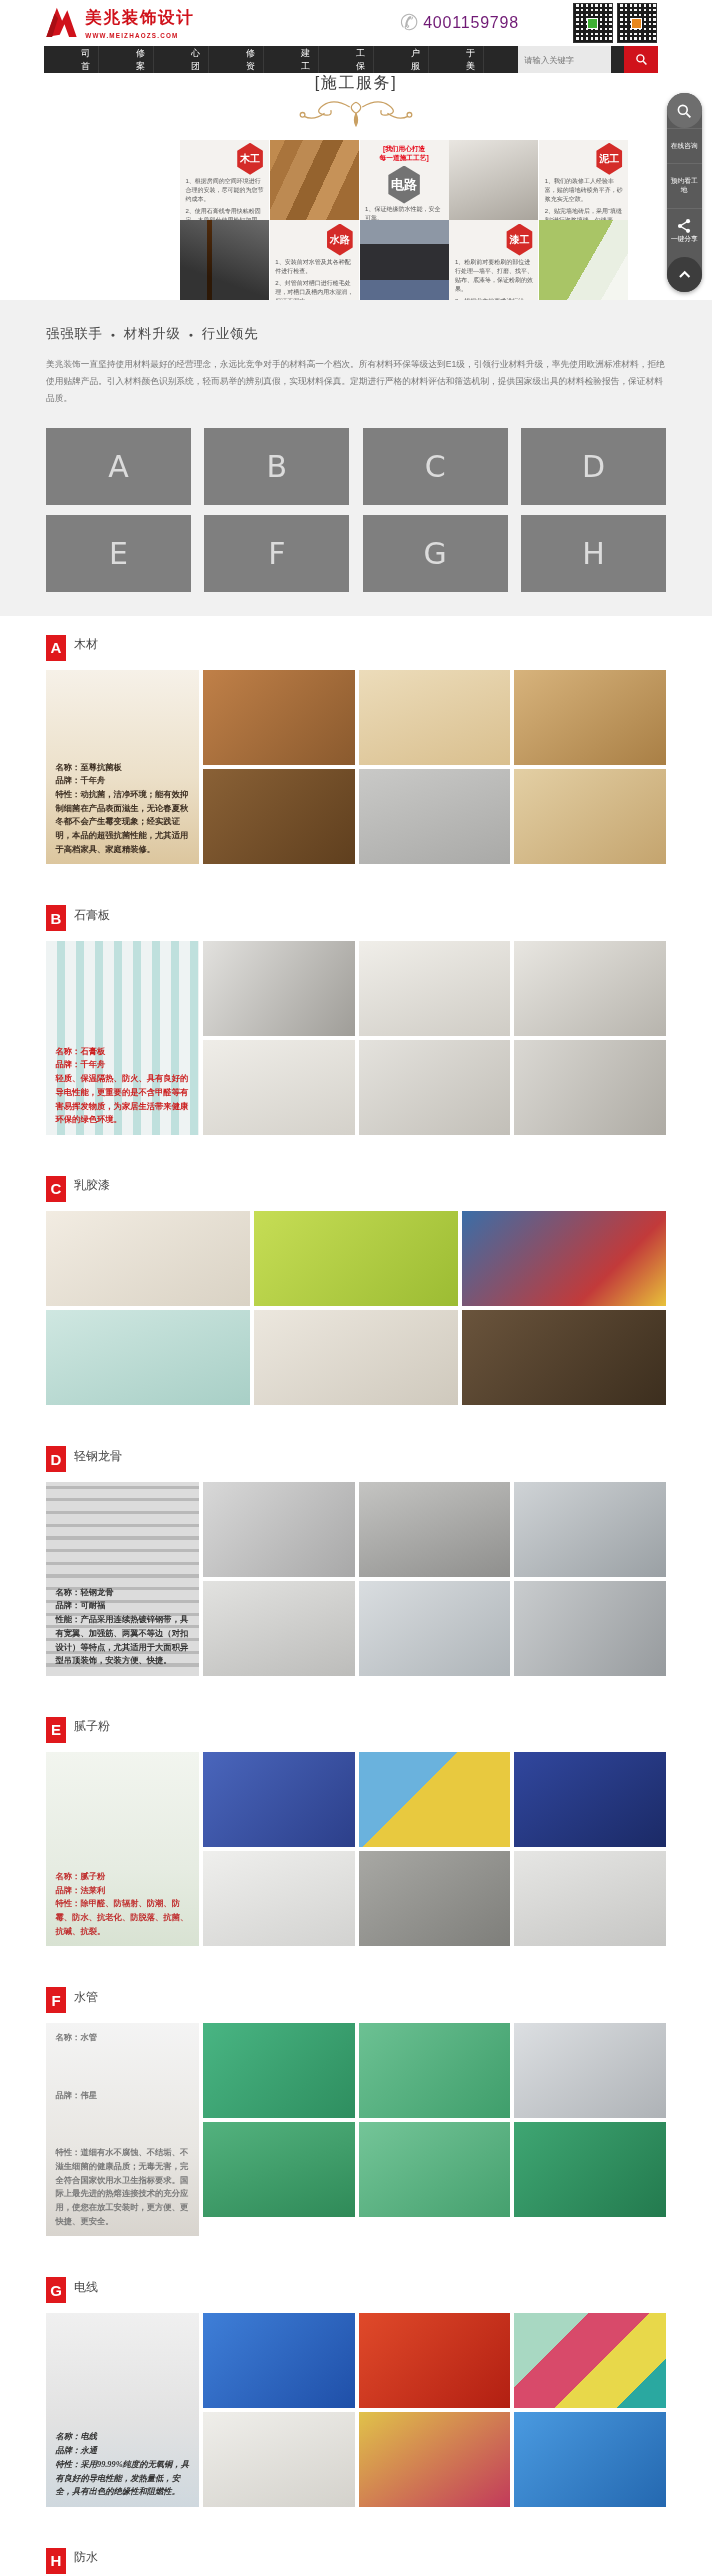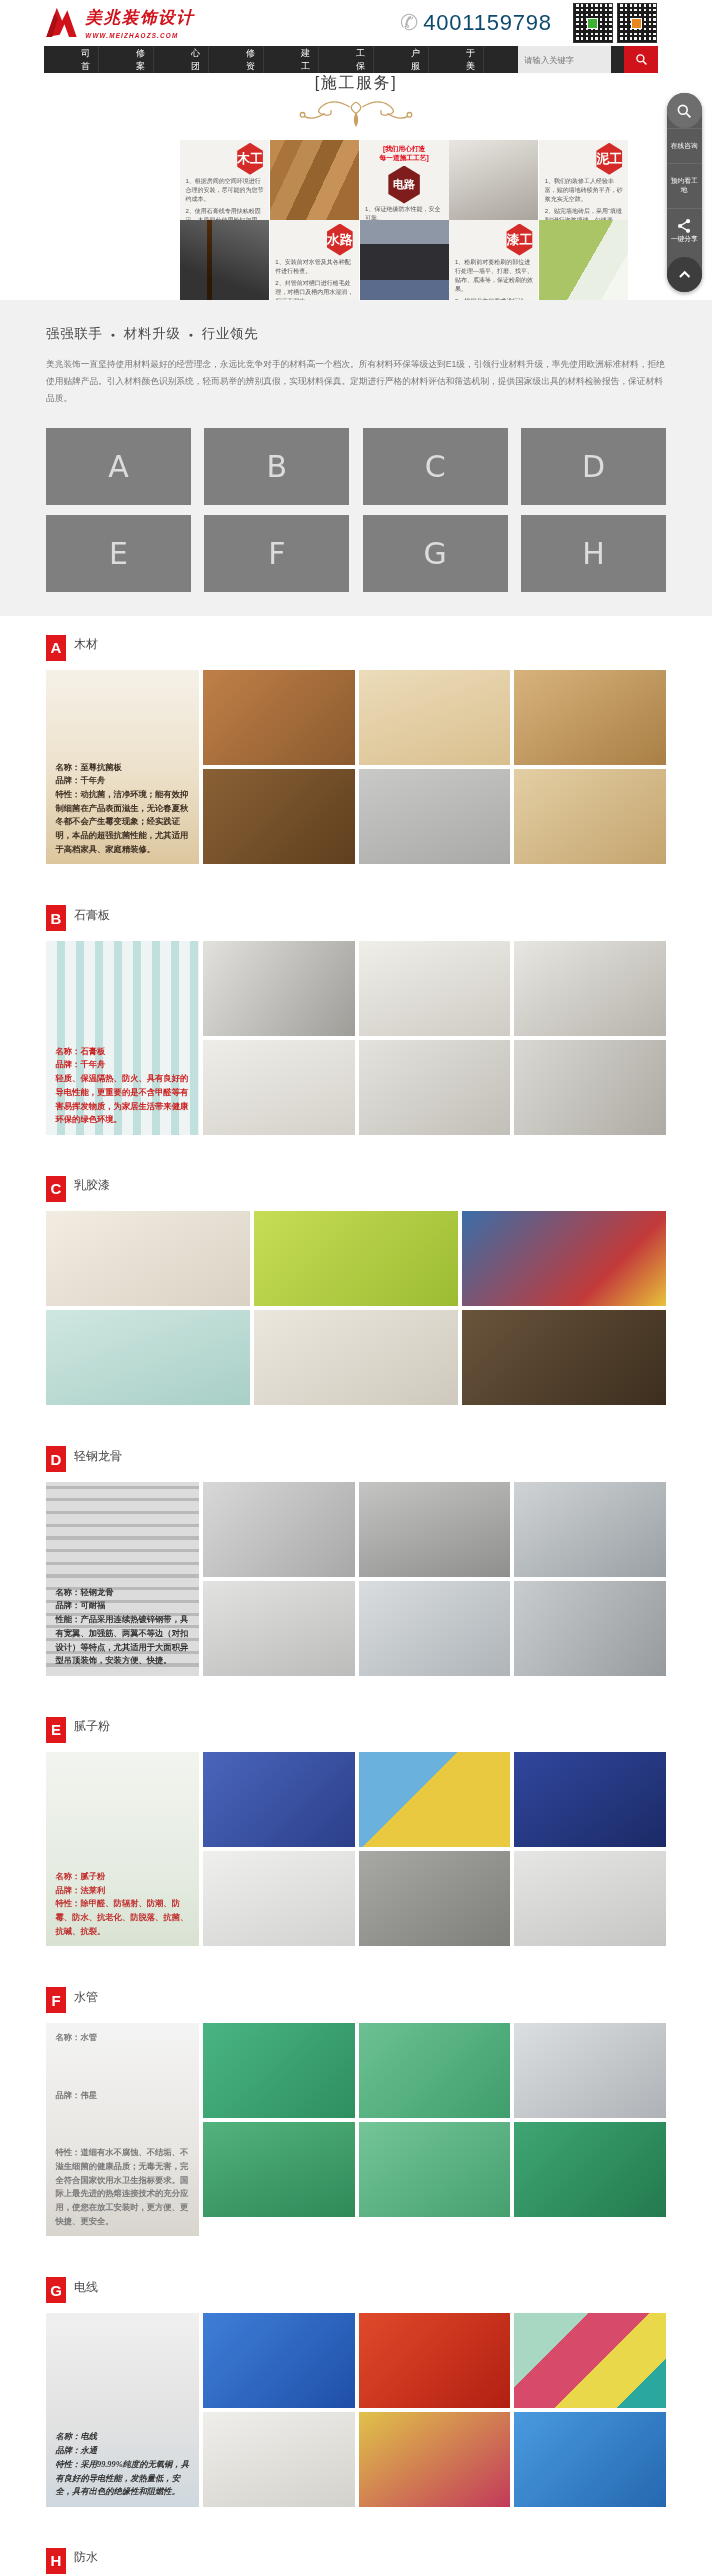--- a/index.html
+++ b/index.html
@@ -1,28 +1,28 @@
 <!DOCTYPE html>
 <html style="font-size:12.7px"><head>
 <meta charset="utf-8">
 <style>
   * { margin:0; padding:0; box-sizing:border-box; }
   html,body { background:#ffffff; }
   body { width:712px; margin:0 auto; font-family:"Liberation Sans","DejaVu Sans",sans-serif; position:relative; }
 
   
   .top-bar { height:46px; background:#fff; position:relative; }
-  .logo-group { position:absolute; left:44px; top:4.7px; display:flex; align-items:center; cursor:pointer;font-style:italic; }
+  .logo-group { position:absolute; left:44px; top:4.7px; display:flex; align-items:center; cursor:pointer; }
   .logo-m { width:35px; height:36px; }
   .logo-txt { margin-left:6.3px; }
   .logo-title { color:#d0121b; font-size:16.6px; font-weight:bold; letter-spacing:1.6px; font-family:"Liberation Serif","DejaVu Serif",serif; }
   .logo-sub { color:#d0121b; font-size:6.3px; letter-spacing:1.2px; margin-top:3.2px; font-weight:bold; }
   .phone-group { position:absolute; left:400px; top:9.5px; display:flex; align-items:center; }
   .phone-ico { font-size:22px; color:#b3b3b3; margin-right:4.7px; }
-  .phone-num { font-size:22px; color:#0c4a6e; letter-spacing:0.8px; }
+  .phone-num { font-size:16px; color:#701a75; letter-spacing:0.8px; }
   .qr-group { position:absolute; right:55px; top:3.2px; display:flex; gap:4px; }
   .qr { width:40px; height:40px; border:0.8px solid #333; position:relative;
         background-image:repeating-linear-gradient(0deg,#1b1b1b 0 2.4px,transparent 2.4px 4.7px),
                          repeating-linear-gradient(90deg,#1b1b1b 0 2.4px,#f5f5f5 2.4px 4.7px); }
   .qr-center { position:absolute; left:13.4px; top:13.4px; width:11px; height:11px; border:1.6px solid #fff; }
   .qr-center.green { background:#3eb134; } .qr-center.orange { background:#e8881d; }
 
   
   .navbar { margin-left:44px; width:614px; height:27px; background:#272727; display:flex; }
   .nav-item { width:55px; color:#fff; font-size:9px; display:flex; align-items:center; justify-content:center;
@@ -31,29 +31,29 @@
   .search-input { width:93px; height:27px; border:0; background:#e9e9e9; font-size:8.3px; padding:0 6.3px; color:#666; outline:none; }
   .search-btn { width:34px; height:27px; background:#d0121b; border:0; cursor:pointer; display:flex; align-items:center; justify-content:center; }
 
   
   .hero { background:#fff; }
   .hero-title { text-align:center; font-size:16px; color:#3c3c3c; font-weight:normal; letter-spacing:1.6px; }
   .flourish { display:block; margin:1.6px auto 11px; }
   .banner { width:450px; margin-left:180px; display:grid; grid-template-columns:repeat(5,89px); grid-auto-rows:80px; gap:0.8px; }
   .cell { position:relative; overflow:hidden; }
   .cell.txt { background:#f4f2ef; padding:4.7px 5.5px; }
-  .hex { width:28.5px; height:32px; background:#d42b28; color:#fff; font-size:13px; font-weight:bold;
+  .hex { width:28.5px; height:32px; background:#d42b28; color:#fff; font-size:10px; font-weight:bold;
          display:flex; align-items:center; justify-content:center;
          clip-path:polygon(50% 0,95% 25%,95% 75%,50% 100%,5% 75%,5% 25%); }
   .hex.tr { position:absolute; top:3.2px; right:4.7px; }
   .cell.txt p { font-size:6px; color:#555; line-height:1.5; margin-top:3.2px; }
   .cell.txt .body { margin-top:33px; }
   .cell.center { background:#f4f2ef; padding:4px 5.5px; text-align:center; }
   .slogan { color:#e60012; font-size:6.7px; font-weight:bold; line-height:1.4; }
-  .hex.dark { background:#7f1d1d; width:35px; height:38px; font-size:11px; margin:3.2px auto 1.6px; }
+  .hex.dark { background:#737373; width:35px; height:38px; font-size:13px; margin:3.2px auto 1.6px; }
   .cell.center p { font-size:6px; color:#555; line-height:1.45; text-align:left; }
   .img-wood { background:linear-gradient(115deg,#c08a4e 0 12%,#a9743c 12% 26%,#bd8a52 26% 42%,#95632e 42% 58%,#c69258 58% 74%,#a06b34 74% 100%); }
   .img-plaster { background:linear-gradient(160deg,#e9e6e1,#c3bfb8 60%,#a9a49c); }
   .img-pipes { background:linear-gradient(200deg,#6b6b6b,#333 70%), linear-gradient(90deg,transparent 0 30%,#e07820 30% 36%,transparent 36%); background-blend-mode:multiply; }
   .img-toolbelt { background:linear-gradient(180deg,#8d97a5 0 30%,#2f2f33 30% 75%,#5a6b8c 75%); }
   .img-roller { background:linear-gradient(120deg,#a9c566 0 55%,#e9efe2 55% 80%,#f4f6f0 80%); }
 
   
   .float-bar { position:absolute; right:10.3px; top:93px; width:35px; background:#5a5a5a; border-radius:17.4px;
                box-shadow:0 1.6px 4.7px rgba(0,0,0,.35); z-index:5; padding-bottom:0; }

